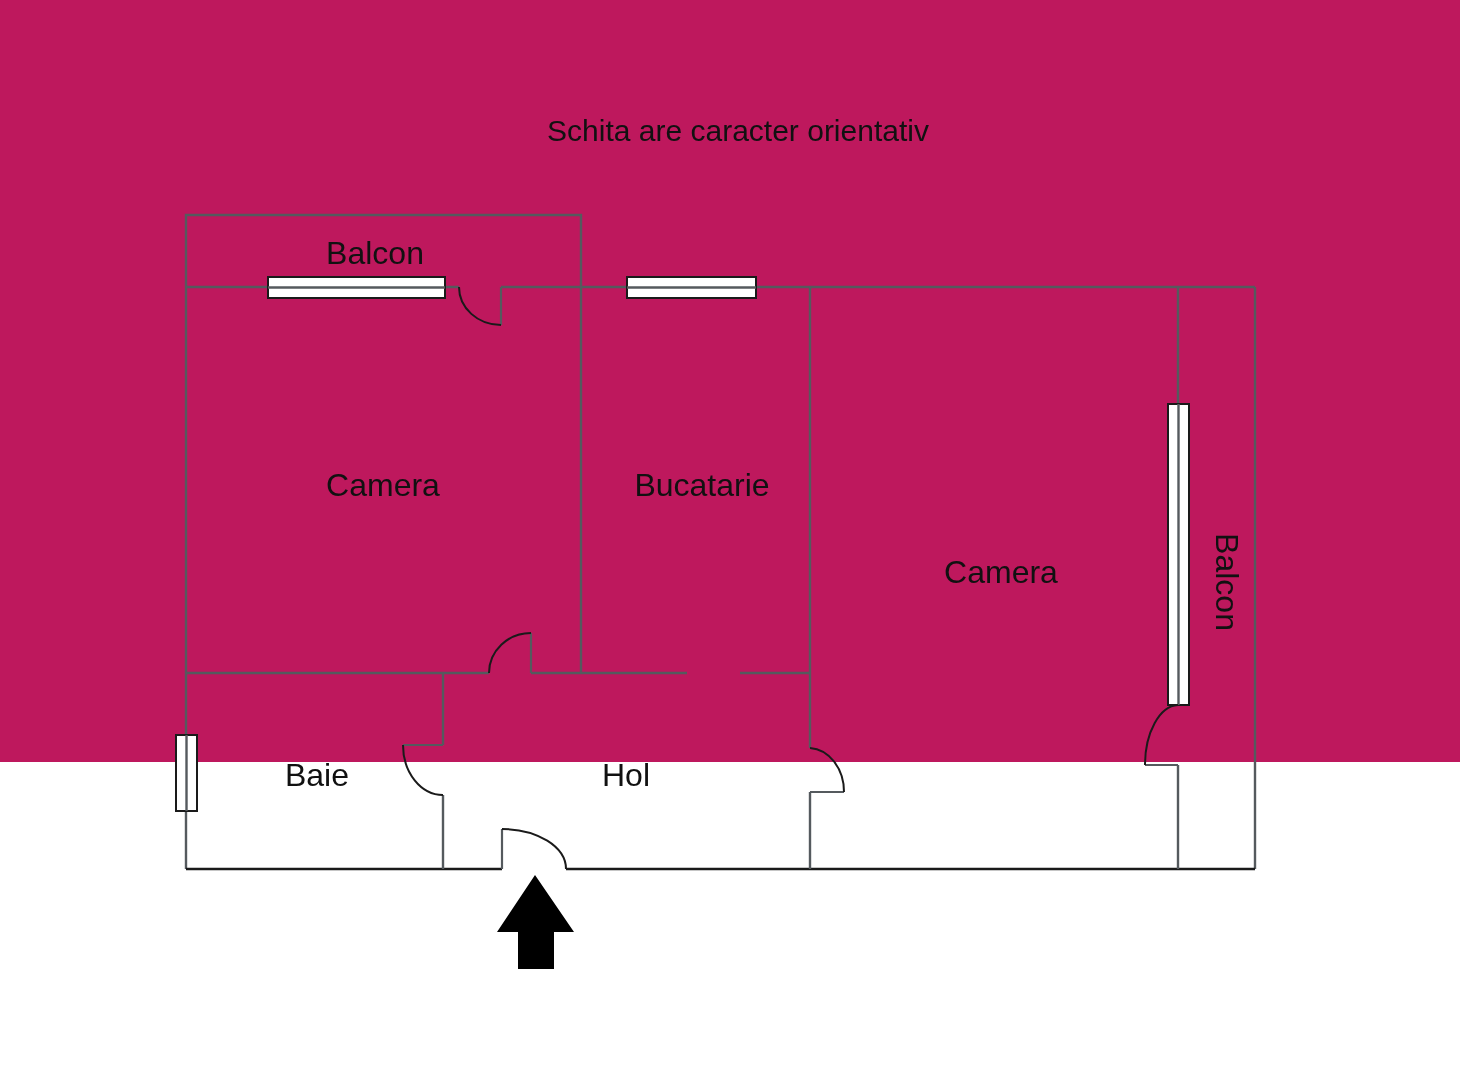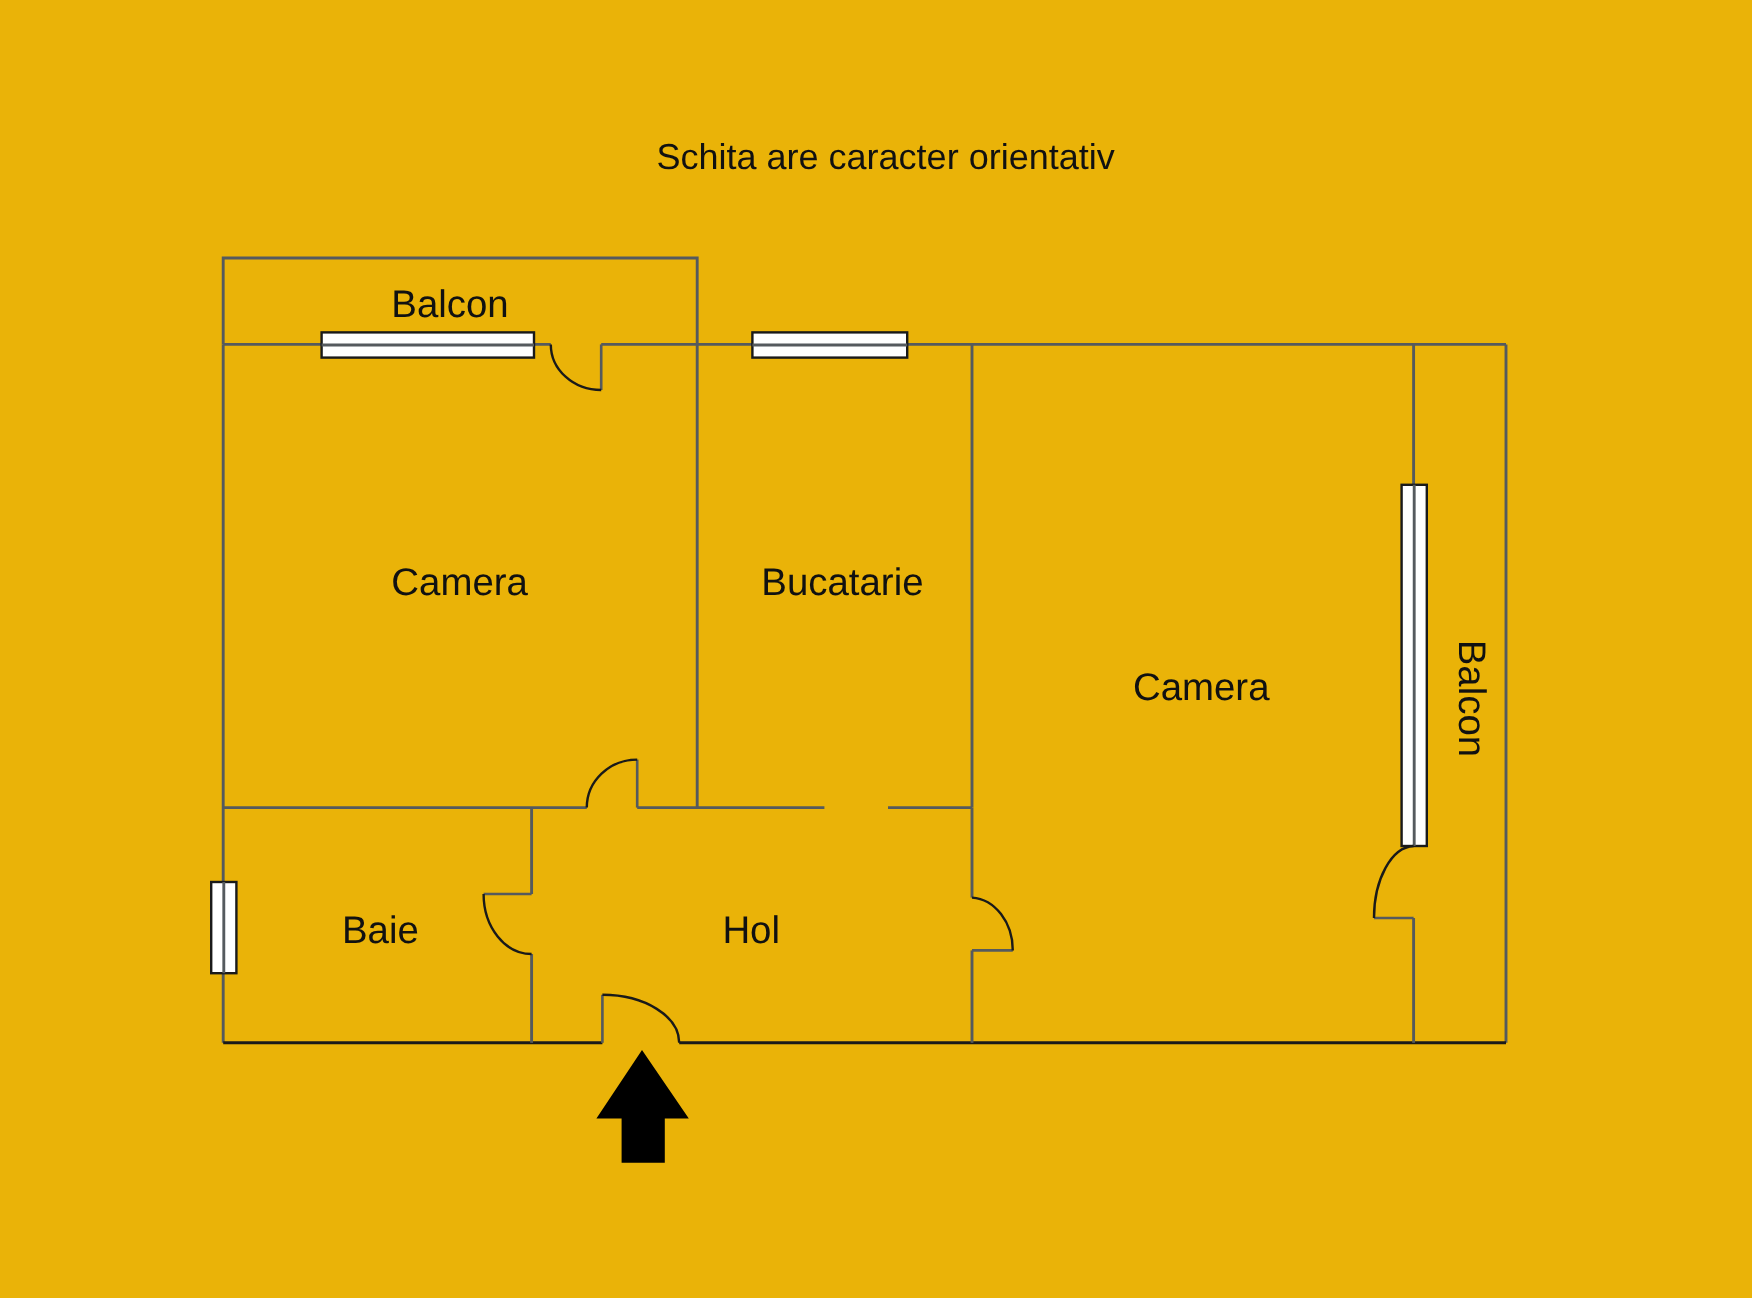--- a/index.html
+++ b/index.html
@@ -9,22 +9,22 @@
   }
   body {
     width: 1460px;
     height: 1082px;
     font-family: "Liberation Sans", sans-serif;
     overflow: hidden;
   }
   #plan-root {
     position: relative;
     width: 1460px;
-    height: 1082px;
-    background: #eab308;
+    height: 762px;
+    background: #be185d;
   }
   svg#floorplan {
     display: block;
     width: 1460px;
     height: 1082px;
   }
   .wall {
     stroke: #555a5e;
     stroke-width: 2.4;
     fill: none;

